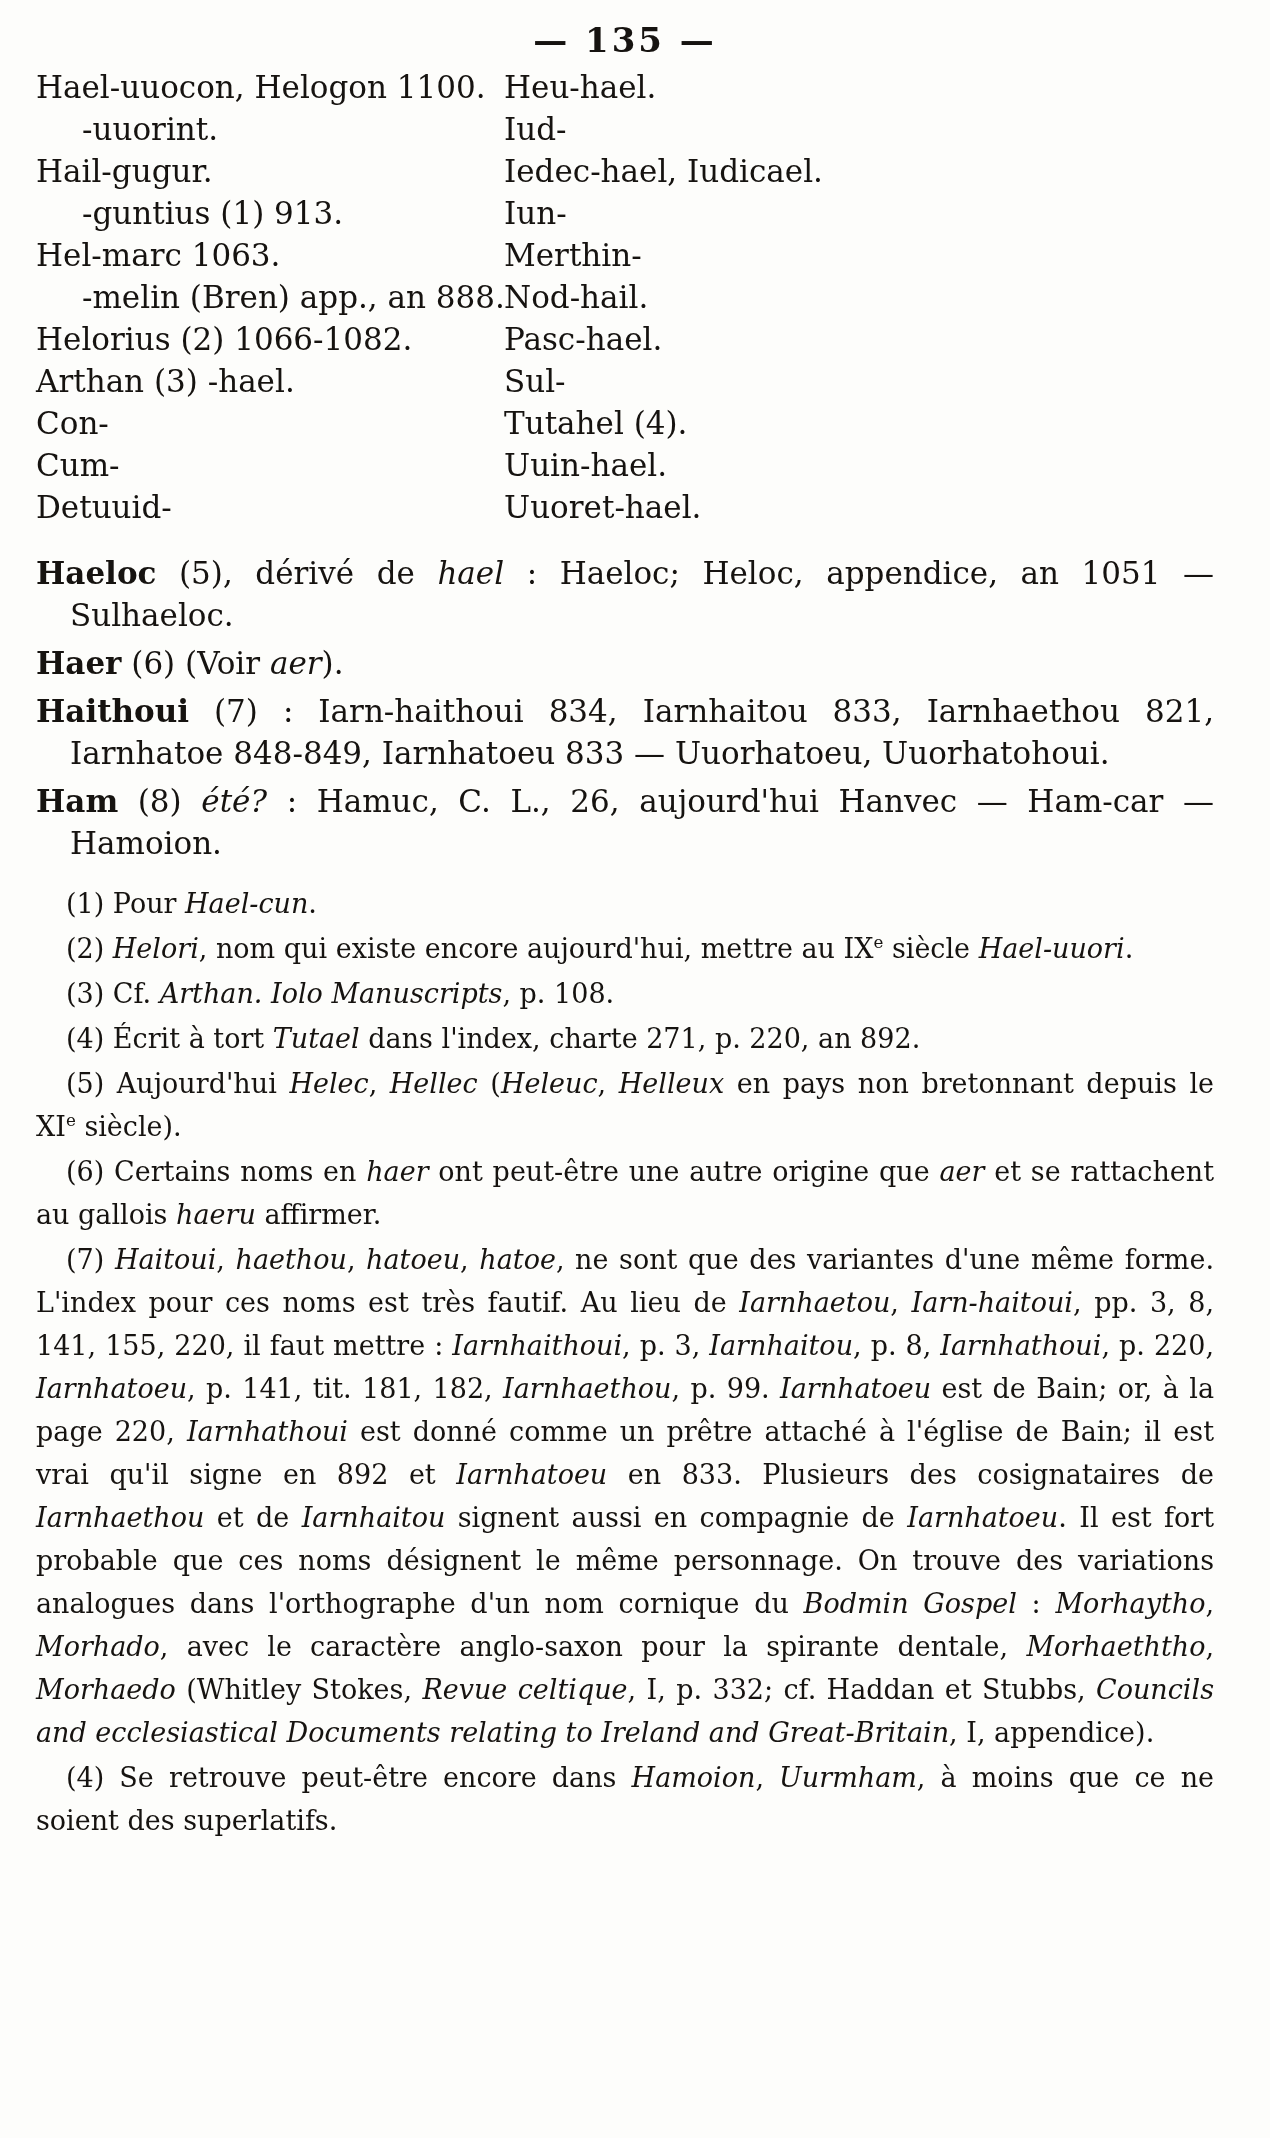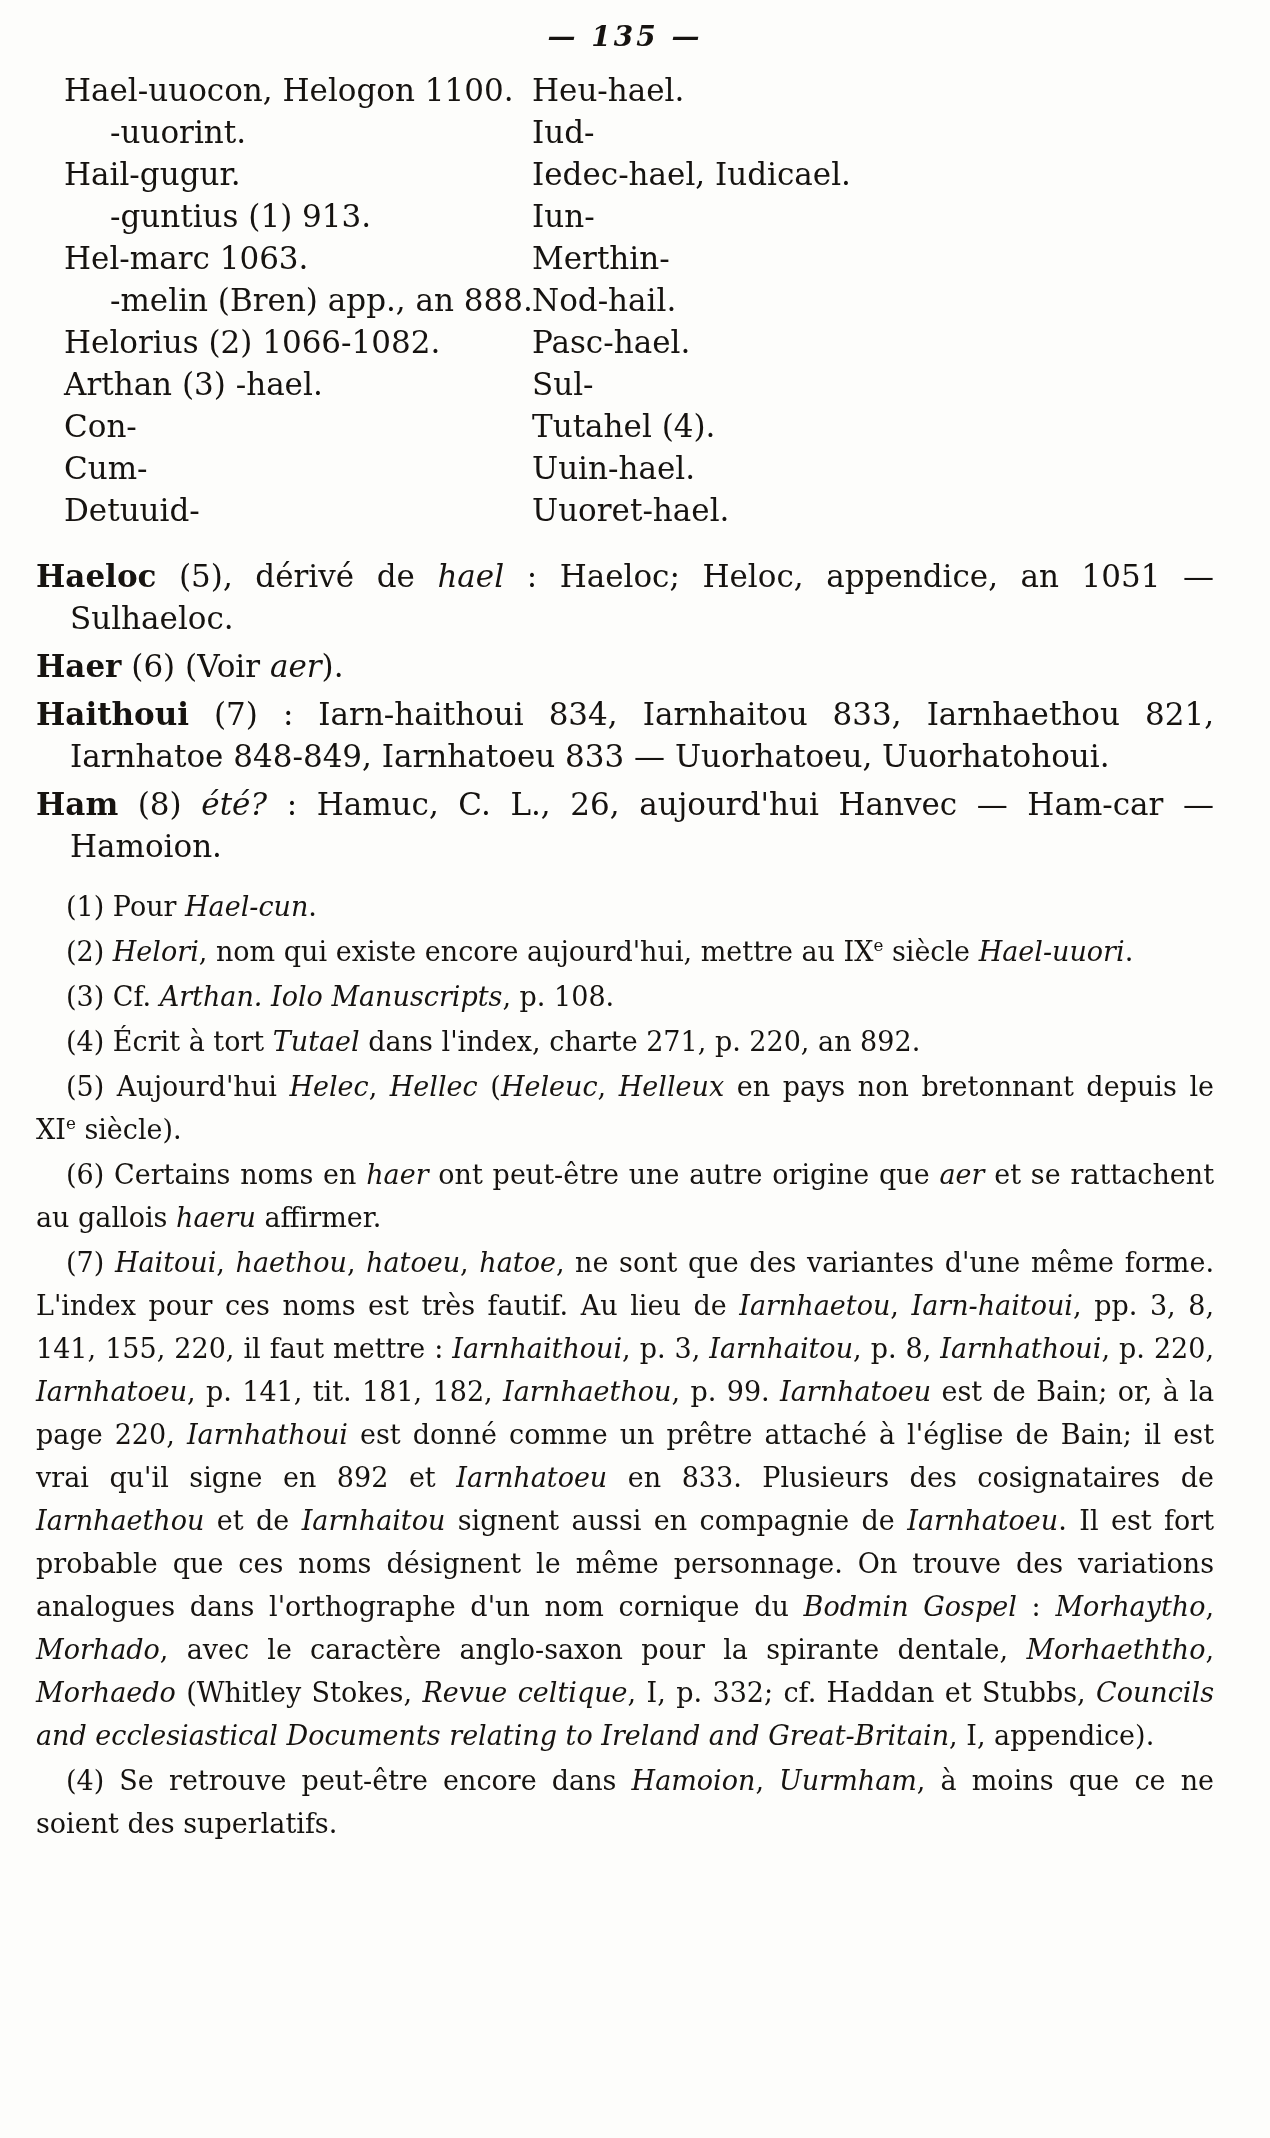--- a/index.html
+++ b/index.html
@@ -16,28 +16,26 @@
   }
   .page {
     box-sizing: border-box;
     width: 100%;
     height: 100%;
     padding: 16px 56px 20px 36px;
   }
   .page-number {
     text-align: center;
     font-weight: bold;
-    font-size: 28px;
+    font-size: 34px;
     letter-spacing: 3px;
-    margin: 4px 0 16px 0;
-    font-style: italic;
+    margin: 4px 0 6px 0;
   }
   .columns {
     display: flex;
-    margin-left: 28px;
     margin-bottom: 24px;
   }
   .col-left {
     flex: none;
     width: 468px;
   }
   .col-right {
     flex: 1;
   }
   .name-item {

